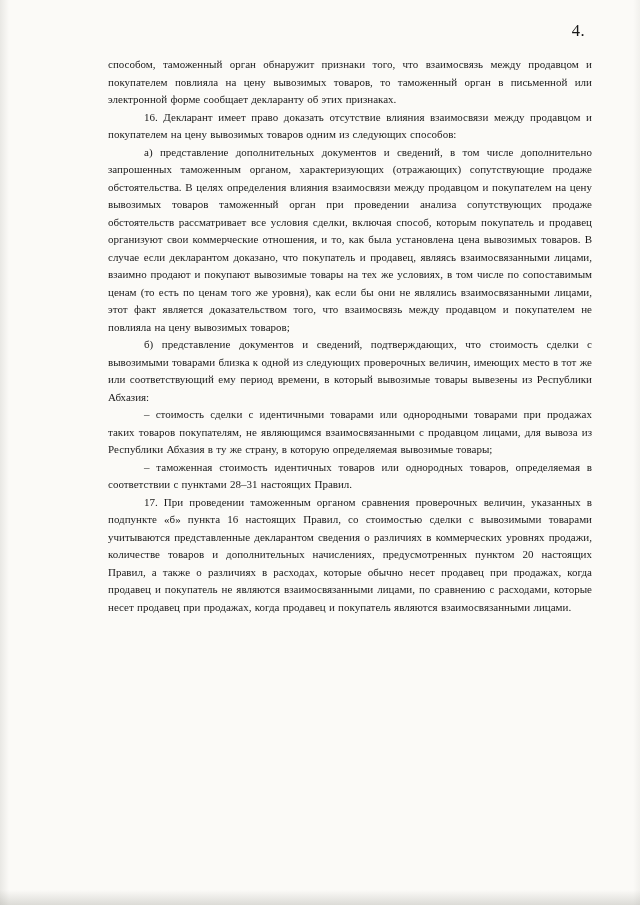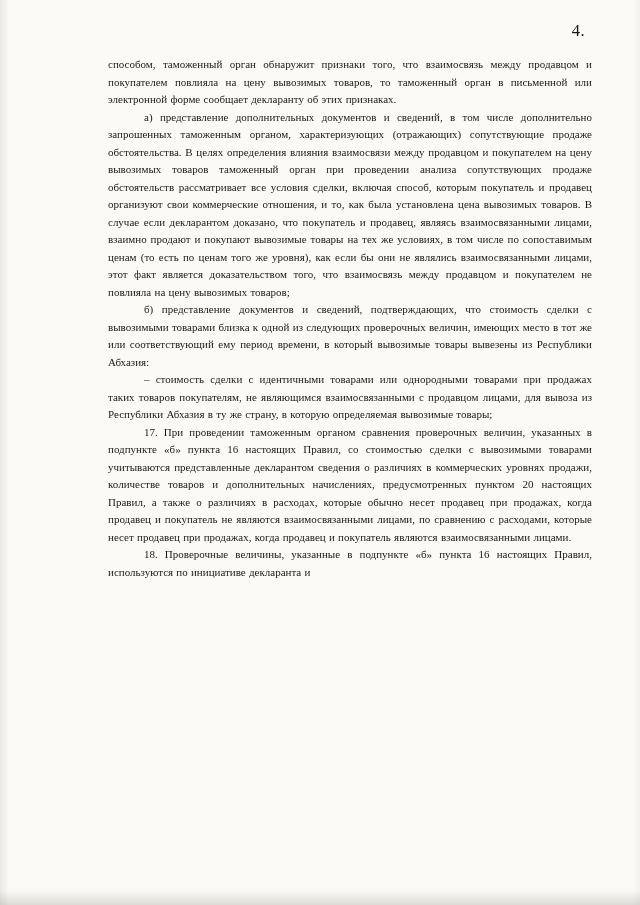--- a/index.html
+++ b/index.html
@@ -70,24 +70,25 @@
 </style>
 </head>
 <body>
 
 <div class="page">
 
   <div class="page-number">4.</div>
 
   <div class="content">
     <p class="para">способом, таможенный орган обнаружит признаки того, что взаимосвязь между продавцом и покупателем повлияла на цену вывозимых товаров, то таможенный орган в письменной или электронной форме сообщает декларанту об этих признаках.</p>
+    <p class="para indent">16. Декларант имеет право доказать отсутствие влияния взаимосвязи между продавцом и покупателем на цену вывозимых товаров одним из следующих способов:</p>
     <p class="para indent">а) представление дополнительных документов и сведений, в том числе дополнительно запрошенных таможенным органом, характеризующих (отражающих) сопутствующие продаже обстоятельства. В целях определения влияния взаимосвязи между продавцом и покупателем на цену вывозимых товаров таможенный орган при проведении анализа сопутствующих продаже обстоятельств рассматривает все условия сделки, включая способ, которым покупатель и продавец организуют свои коммерческие отношения, и то, как была установлена цена вывозимых товаров. В случае если декларантом доказано, что покупатель и продавец, являясь взаимосвязанными лицами, взаимно продают и покупают вывозимые товары на тех же условиях, в том числе по сопоставимым ценам (то есть по ценам того же уровня), как если бы они не являлись взаимосвязанными лицами, этот факт является доказательством того, что взаимосвязь между продавцом и покупателем не повлияла на цену вывозимых товаров;</p>
     <p class="para indent">б) представление документов и сведений, подтверждающих, что стоимость сделки с вывозимыми товарами близка к одной из следующих проверочных величин, имеющих место в тот же или соответствующий ему период времени, в который вывозимые товары вывезены из Республики Абхазия:</p>
     <p class="para indent">– стоимость сделки с идентичными товарами или однородными товарами при продажах таких товаров покупателям, не являющимся взаимосвязанными с продавцом лицами, для вывоза из Республики Абхазия в ту же страну, в которую определяемая вывозимые товары;</p>
+    <p class="para indent">– таможенная стоимость идентичных товаров или однородных товаров, определяемая в соответствии с пунктами 28–31 настоящих Правил.</p>
     <p class="para indent">17. При проведении таможенным органом сравнения проверочных величин, указанных в подпункте «б» пункта 16 настоящих Правил, со стоимостью сделки с вывозимыми товарами учитываются представленные декларантом сведения о различиях в коммерческих уровнях продажи, количестве товаров и дополнительных начислениях, предусмотренных пунктом 20 настоящих Правил, а также о различиях в расходах, которые обычно несет продавец при продажах, когда продавец и покупатель не являются взаимосвязанными лицами, по сравнению с расходами, которые несет продавец при продажах, когда продавец и покупатель являются взаимосвязанными лицами.</p>
-    <p class="para indent">18. Проверочные величины, указанные в подпункте «б» пункта 16 настоящих Правил, используются по инициативе декларанта и</p>
   </div>
 
   <div class="scan-edge-left"></div>
   <div class="scan-edge-right"></div>
   <div class="scan-edge-bottom"></div>
 
 </div>
 
 </body></html>

